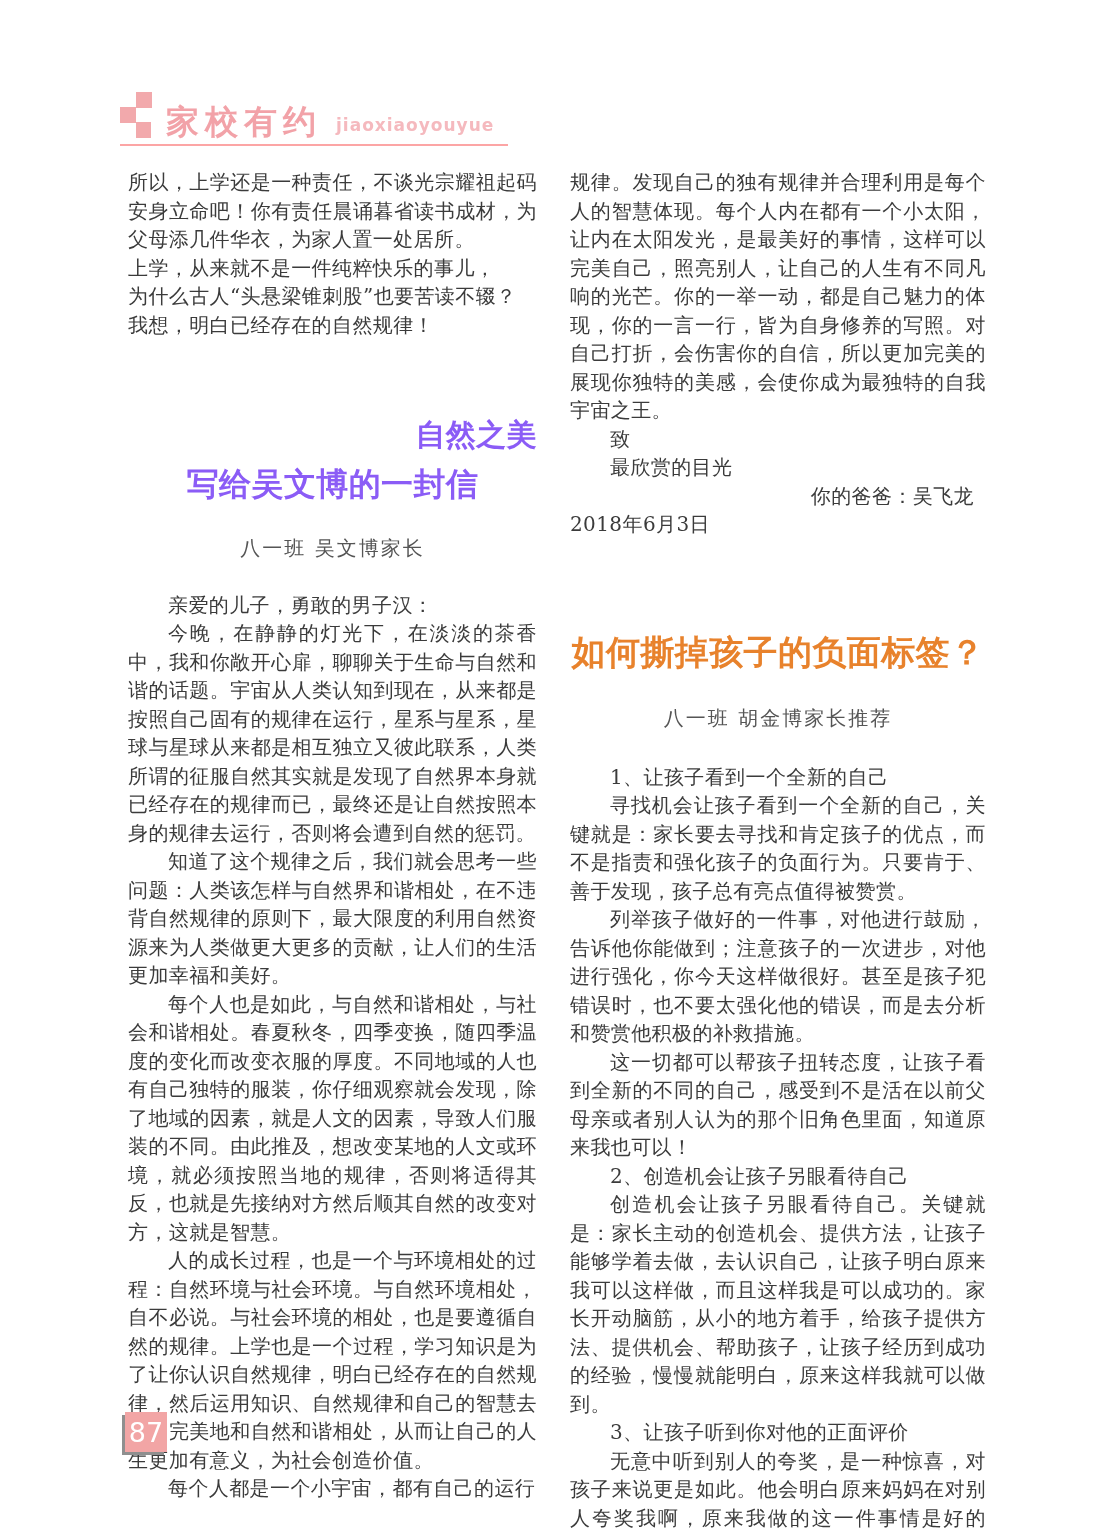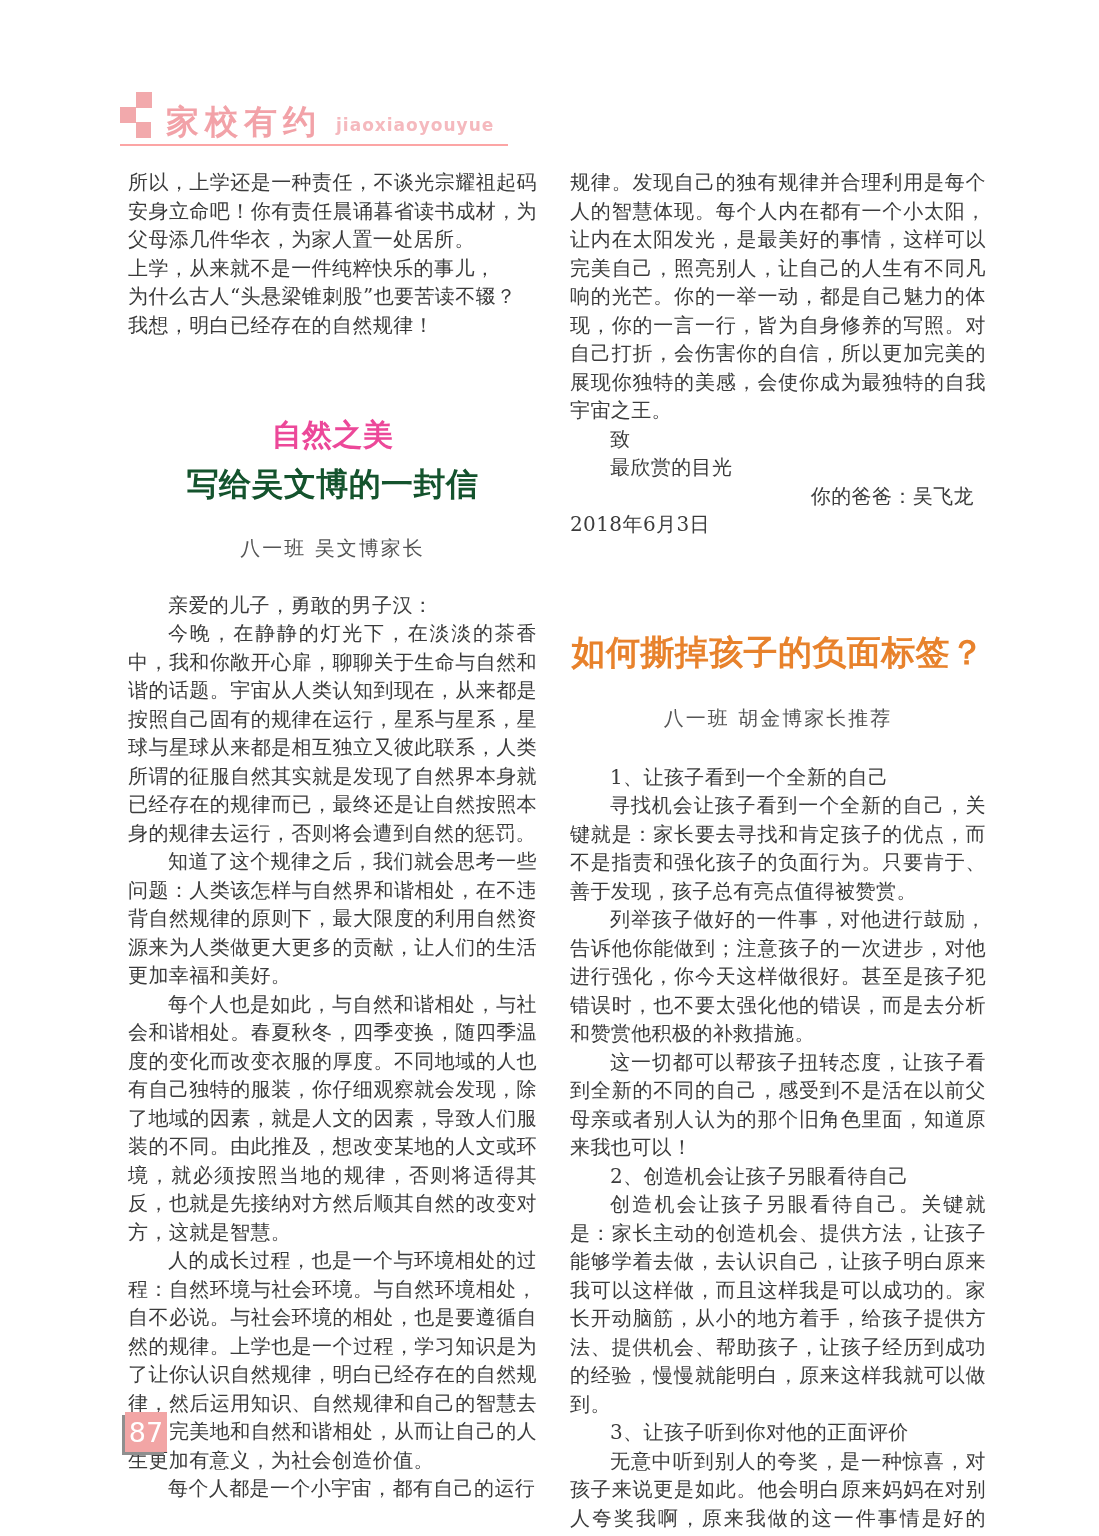--- a/index.html
+++ b/index.html
@@ -44,22 +44,22 @@
     display:flex; gap:33px;
   }
   .col { width:409px; font-size:20px; line-height:28.5px; text-align:justify; letter-spacing:0.02em; }
   .col-right { width:416px; }
   p { margin:0; }
   p.indent { text-indent:2em; }
   p.no-indent { text-indent:0; }
 
   
   .a1-titles { margin-top:78px; text-align:center; }
-  .a1-t1 { color:#ec4899; font-weight:bold; font-size:30px; line-height:1.2; }
-  .a1-t2 { color:#14532d; font-weight:bold; font-size:32px; line-height:1.2; margin-top:12px; }
+  .a1-t1 { color:#8b5cf6; font-weight:bold; font-size:30px; line-height:1.2;text-align:right; }
+  .a1-t2 { color:#8b5cf6; font-weight:bold; font-size:32px; line-height:1.2; margin-top:12px; }
   .byline { color:#555; font-size:20px; margin-top:31px; letter-spacing:2px; font-weight:normal; }
   .a1-body { margin-top:28px; }
 
   
   .closing { margin-top:0; }
   .closing .sig  { text-align:right; padding-right:12px; }
   .closing .date { text-align:left; padding-right:44px; }
 
   
   .article2 { margin-top:92px; }

